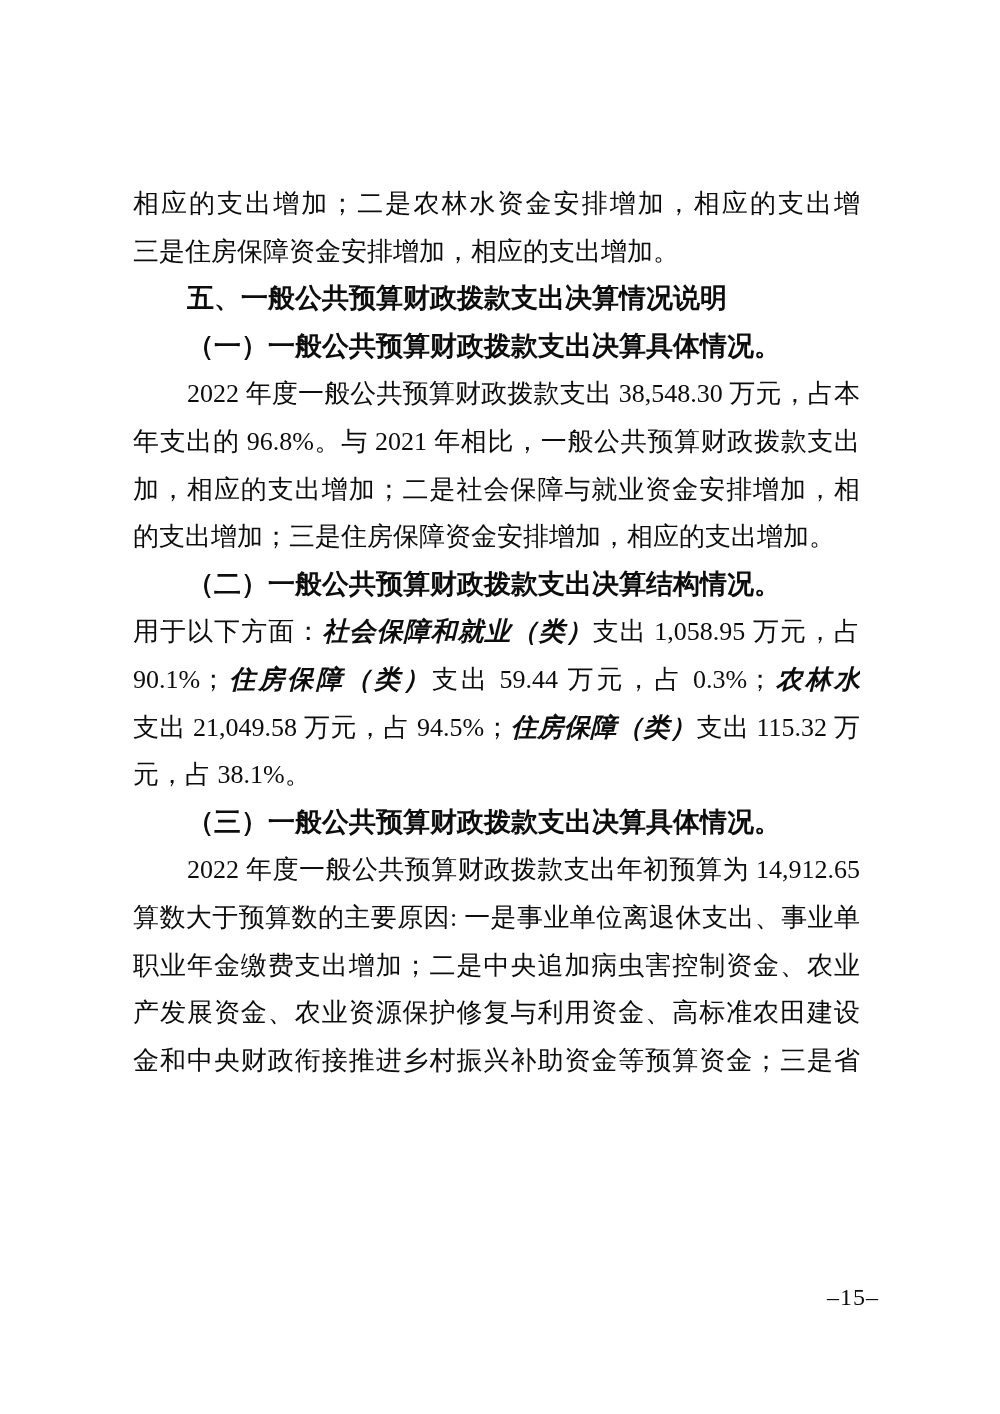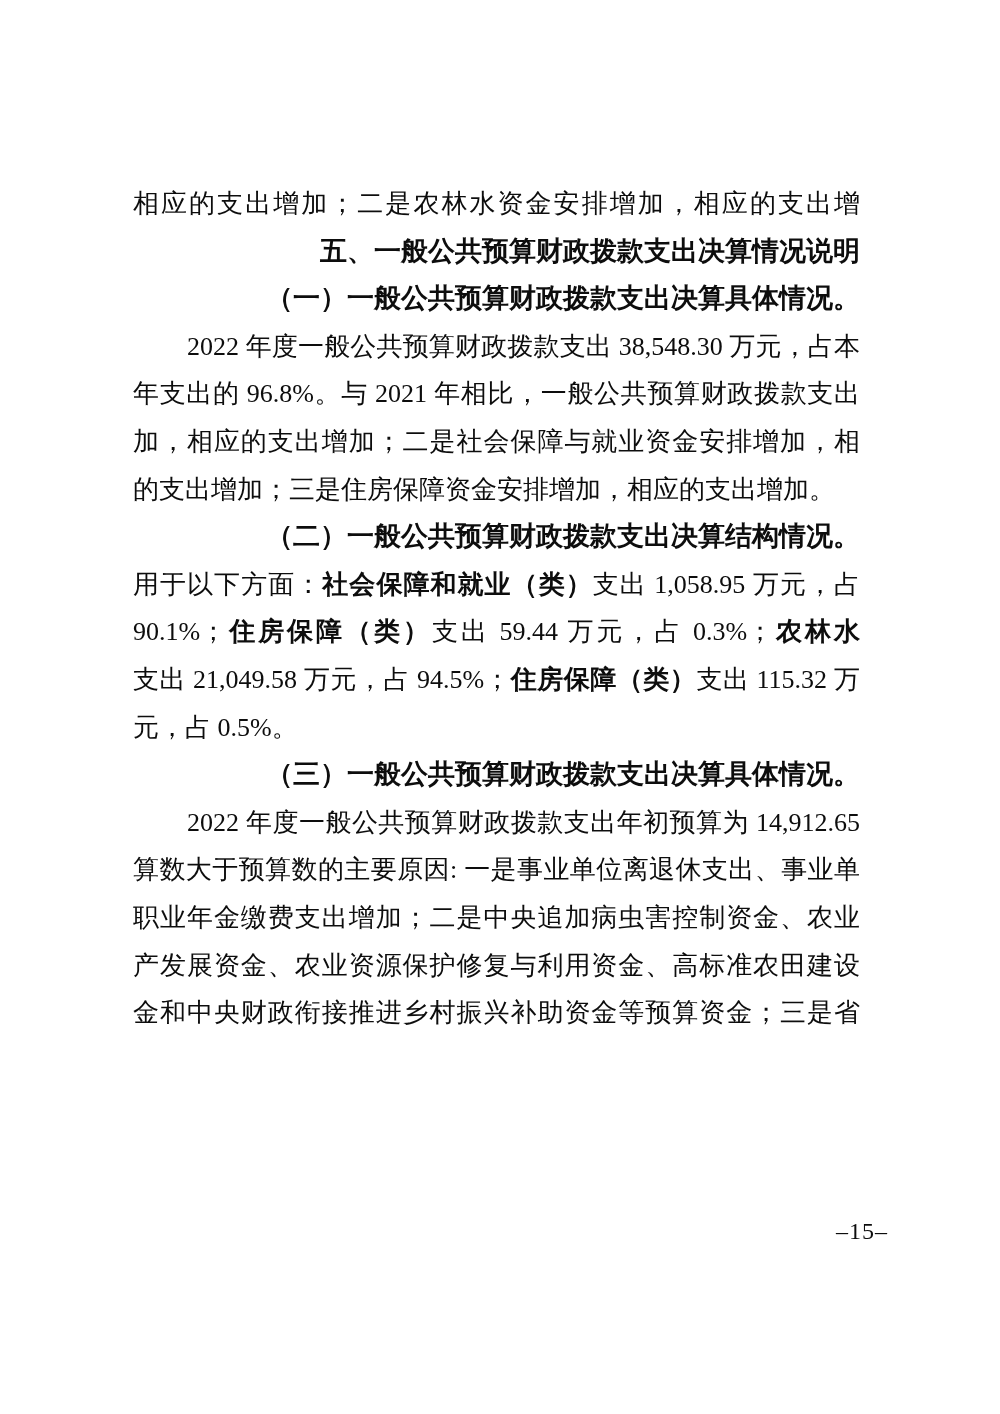--- a/index.html
+++ b/index.html
@@ -31,64 +31,65 @@
     font-size: 26px;
     overflow: hidden;
     text-align: left;
   }
   .fill {
     text-align: justify;
     text-align-last: justify;
   }
   .ind {
     text-indent: 54px;
-    text-align: right;
   }
   .hd {
     font-weight: bold;
     font-size: 27px;
   }
   .ln b {
     font-weight: bold;
+    font-style: italic;
   }
   .pagenum {
     position: absolute;
     left: 818px;
-    top: 1216px;
+    top: 1282px;
     width: 70px;
     font-size: 24px;
     line-height: 30px;
     letter-spacing: 1px;
-    text-align: right;
+    text-align: center;
     color: #0d0d0d;
     font-family: Liberation Serif, serif;
   }
 </style>
 </head>
 <body>
 
 <div class="page">
   <div class="content">
 
     <p class="ln fill"><span>相应的支出增加；二是农林水资金安排增加，相应的支出增加；</span></p>
+    <p class="ln"><span>三是住房保障资金安排增加，相应的支出增加。</span></p>
 
     <p class="ln hd ind"><span>五、一般公共预算财政拨款支出决算情况说明</span></p>
     <p class="ln hd ind"><span>（一）一般公共预算财政拨款支出决算具体情况。</span></p>
 
     <p class="ln fill ind"><span>2022 年度一般公共预算财政拨款支出 38,548.30 万元，占本</span></p>
     <p class="ln fill"><span>年支出的 96.8%。与 2021 年相比，一般公共预算财政拨款支出增</span></p>
     <p class="ln fill"><span>加，相应的支出增加；二是社会保障与就业资金安排增加，相应</span></p>
     <p class="ln"><span>的支出增加；三是住房保障资金安排增加，相应的支出增加。</span></p>
 
     <p class="ln hd ind"><span>（二）一般公共预算财政拨款支出决算结构情况。</span></p>
 
     <p class="ln fill"><span>用于以下方面：</span><b>社会保障和就业（类）</b><span>支出 1,058.95 万元，占</span></p>
     <p class="ln fill"><span>90.1%；</span><b>住房保障（类）</b><span>支出 59.44 万元，占 0.3%；</span><b>农林水（类）</b></p>
     <p class="ln fill"><span>支出 21,049.58 万元，占 94.5%；</span><b>住房保障（类）</b><span>支出 115.32 万</span></p>
-    <p class="ln"><span>元，占 0.5%。</span></p>
+    <p class="ln"><span>元，占 38.1%。</span></p>
 
     <p class="ln hd ind"><span>（三）一般公共预算财政拨款支出决算具体情况。</span></p>
 
     <p class="ln fill ind"><span>2022 年度一般公共预算财政拨款支出年初预算为 14,912.65</span></p>
     <p class="ln fill"><span>算数大于预算数的主要原因: 一是事业单位离退休支出、事业单位</span></p>
     <p class="ln fill"><span>职业年金缴费支出增加；二是中央追加病虫害控制资金、农业生</span></p>
     <p class="ln fill"><span>产发展资金、农业资源保护修复与利用资金、高标准农田建设资</span></p>
     <p class="ln fill"><span>金和中央财政衔接推进乡村振兴补助资金等预算资金；三是省本</span></p>
 
   </div>

